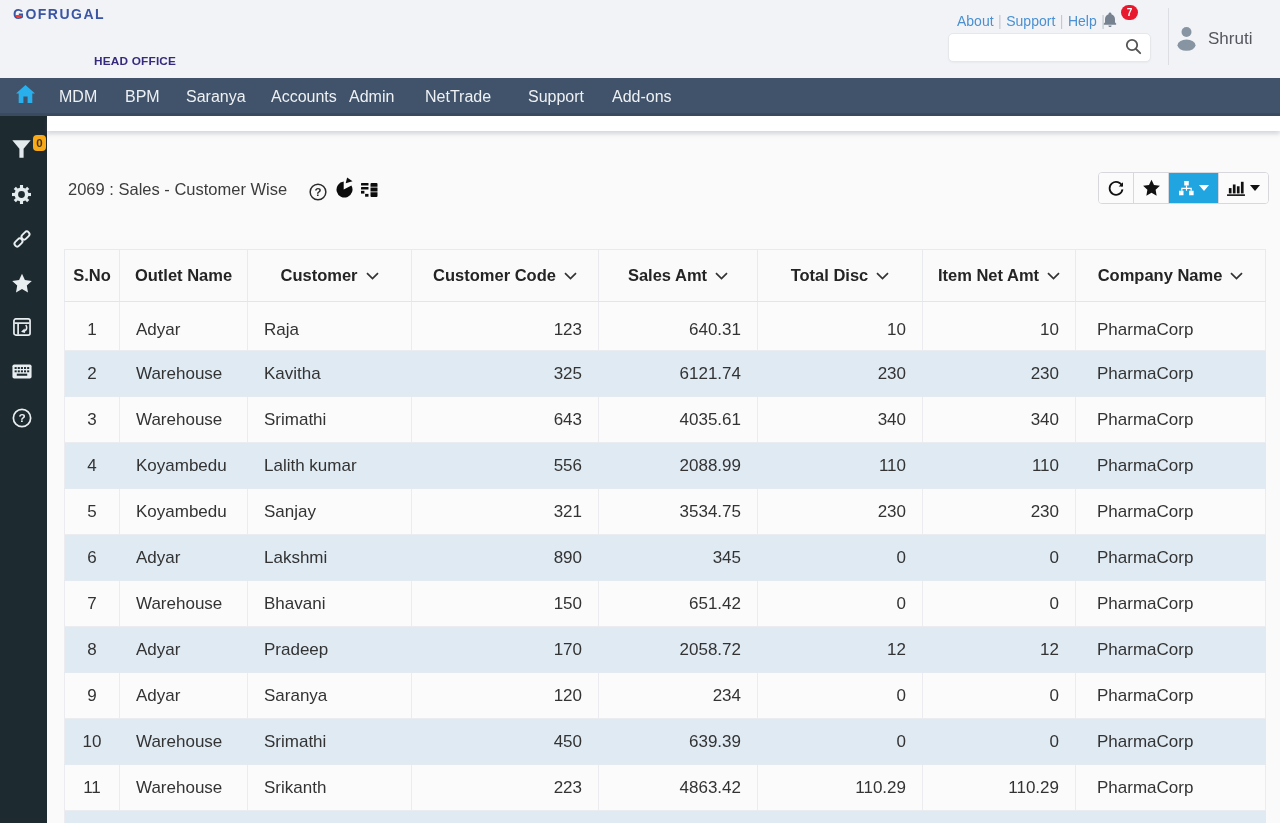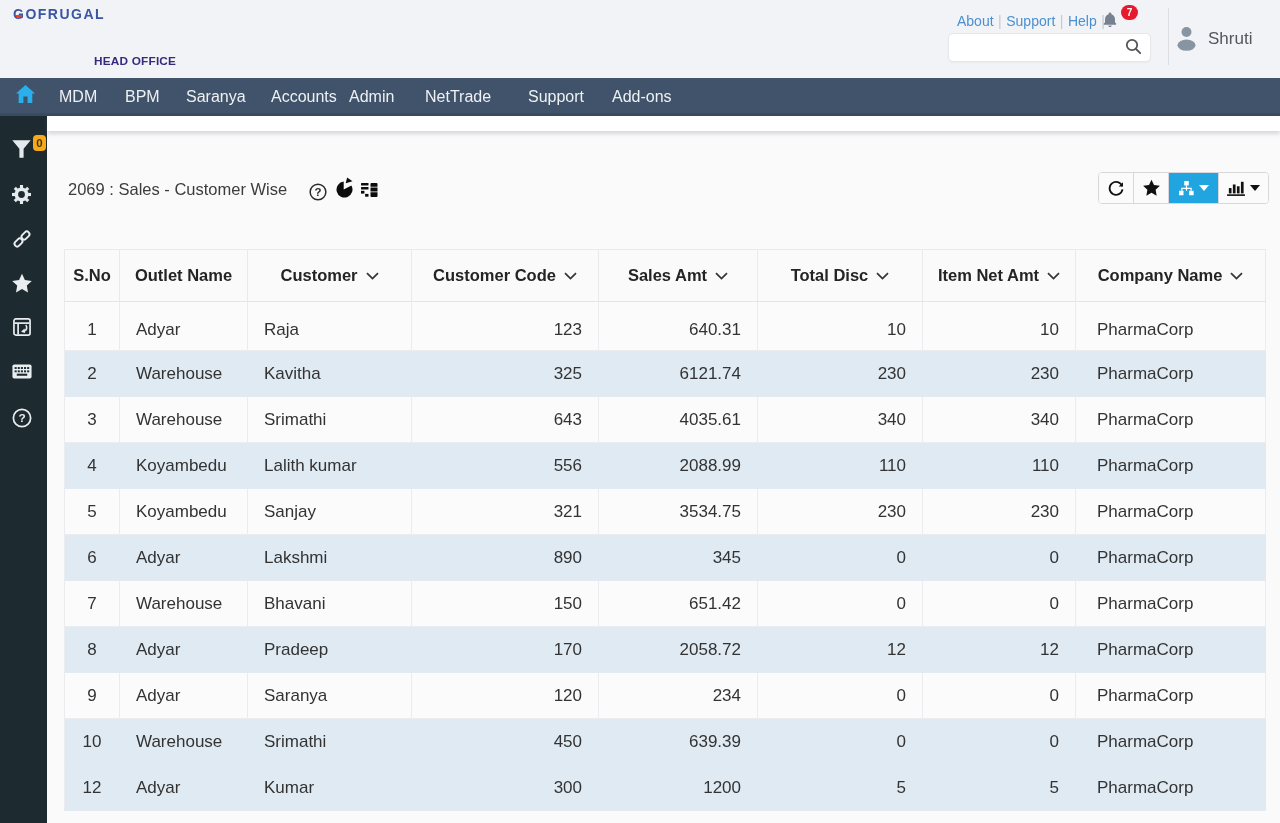--- a/index.html
+++ b/index.html
@@ -379,20 +379,30 @@
     <tr class="b">
           <td>10</td>
           <td class="l">Warehouse</td>
           <td class="l">Srimathi</td>
           <td class="r">450</td>
           <td class="r">639.39</td>
           <td class="r">0</td>
           <td class="r">0</td>
           <td class="l">PharmaCorp</td>
         </tr>
+    <tr class="w">
+          <td>11</td>
+          <td class="l">Warehouse</td>
+          <td class="l">Srikanth</td>
+          <td class="r">223</td>
+          <td class="r">4863.42</td>
+          <td class="r">110.29</td>
+          <td class="r">110.29</td>
+          <td class="l">PharmaCorp</td>
+        </tr>
     <tr class="b">
           <td>12</td>
           <td class="l">Adyar</td>
           <td class="l">Kumar</td>
           <td class="r">300</td>
           <td class="r">1200</td>
           <td class="r">5</td>
           <td class="r">5</td>
           <td class="l">PharmaCorp</td>
         </tr>

